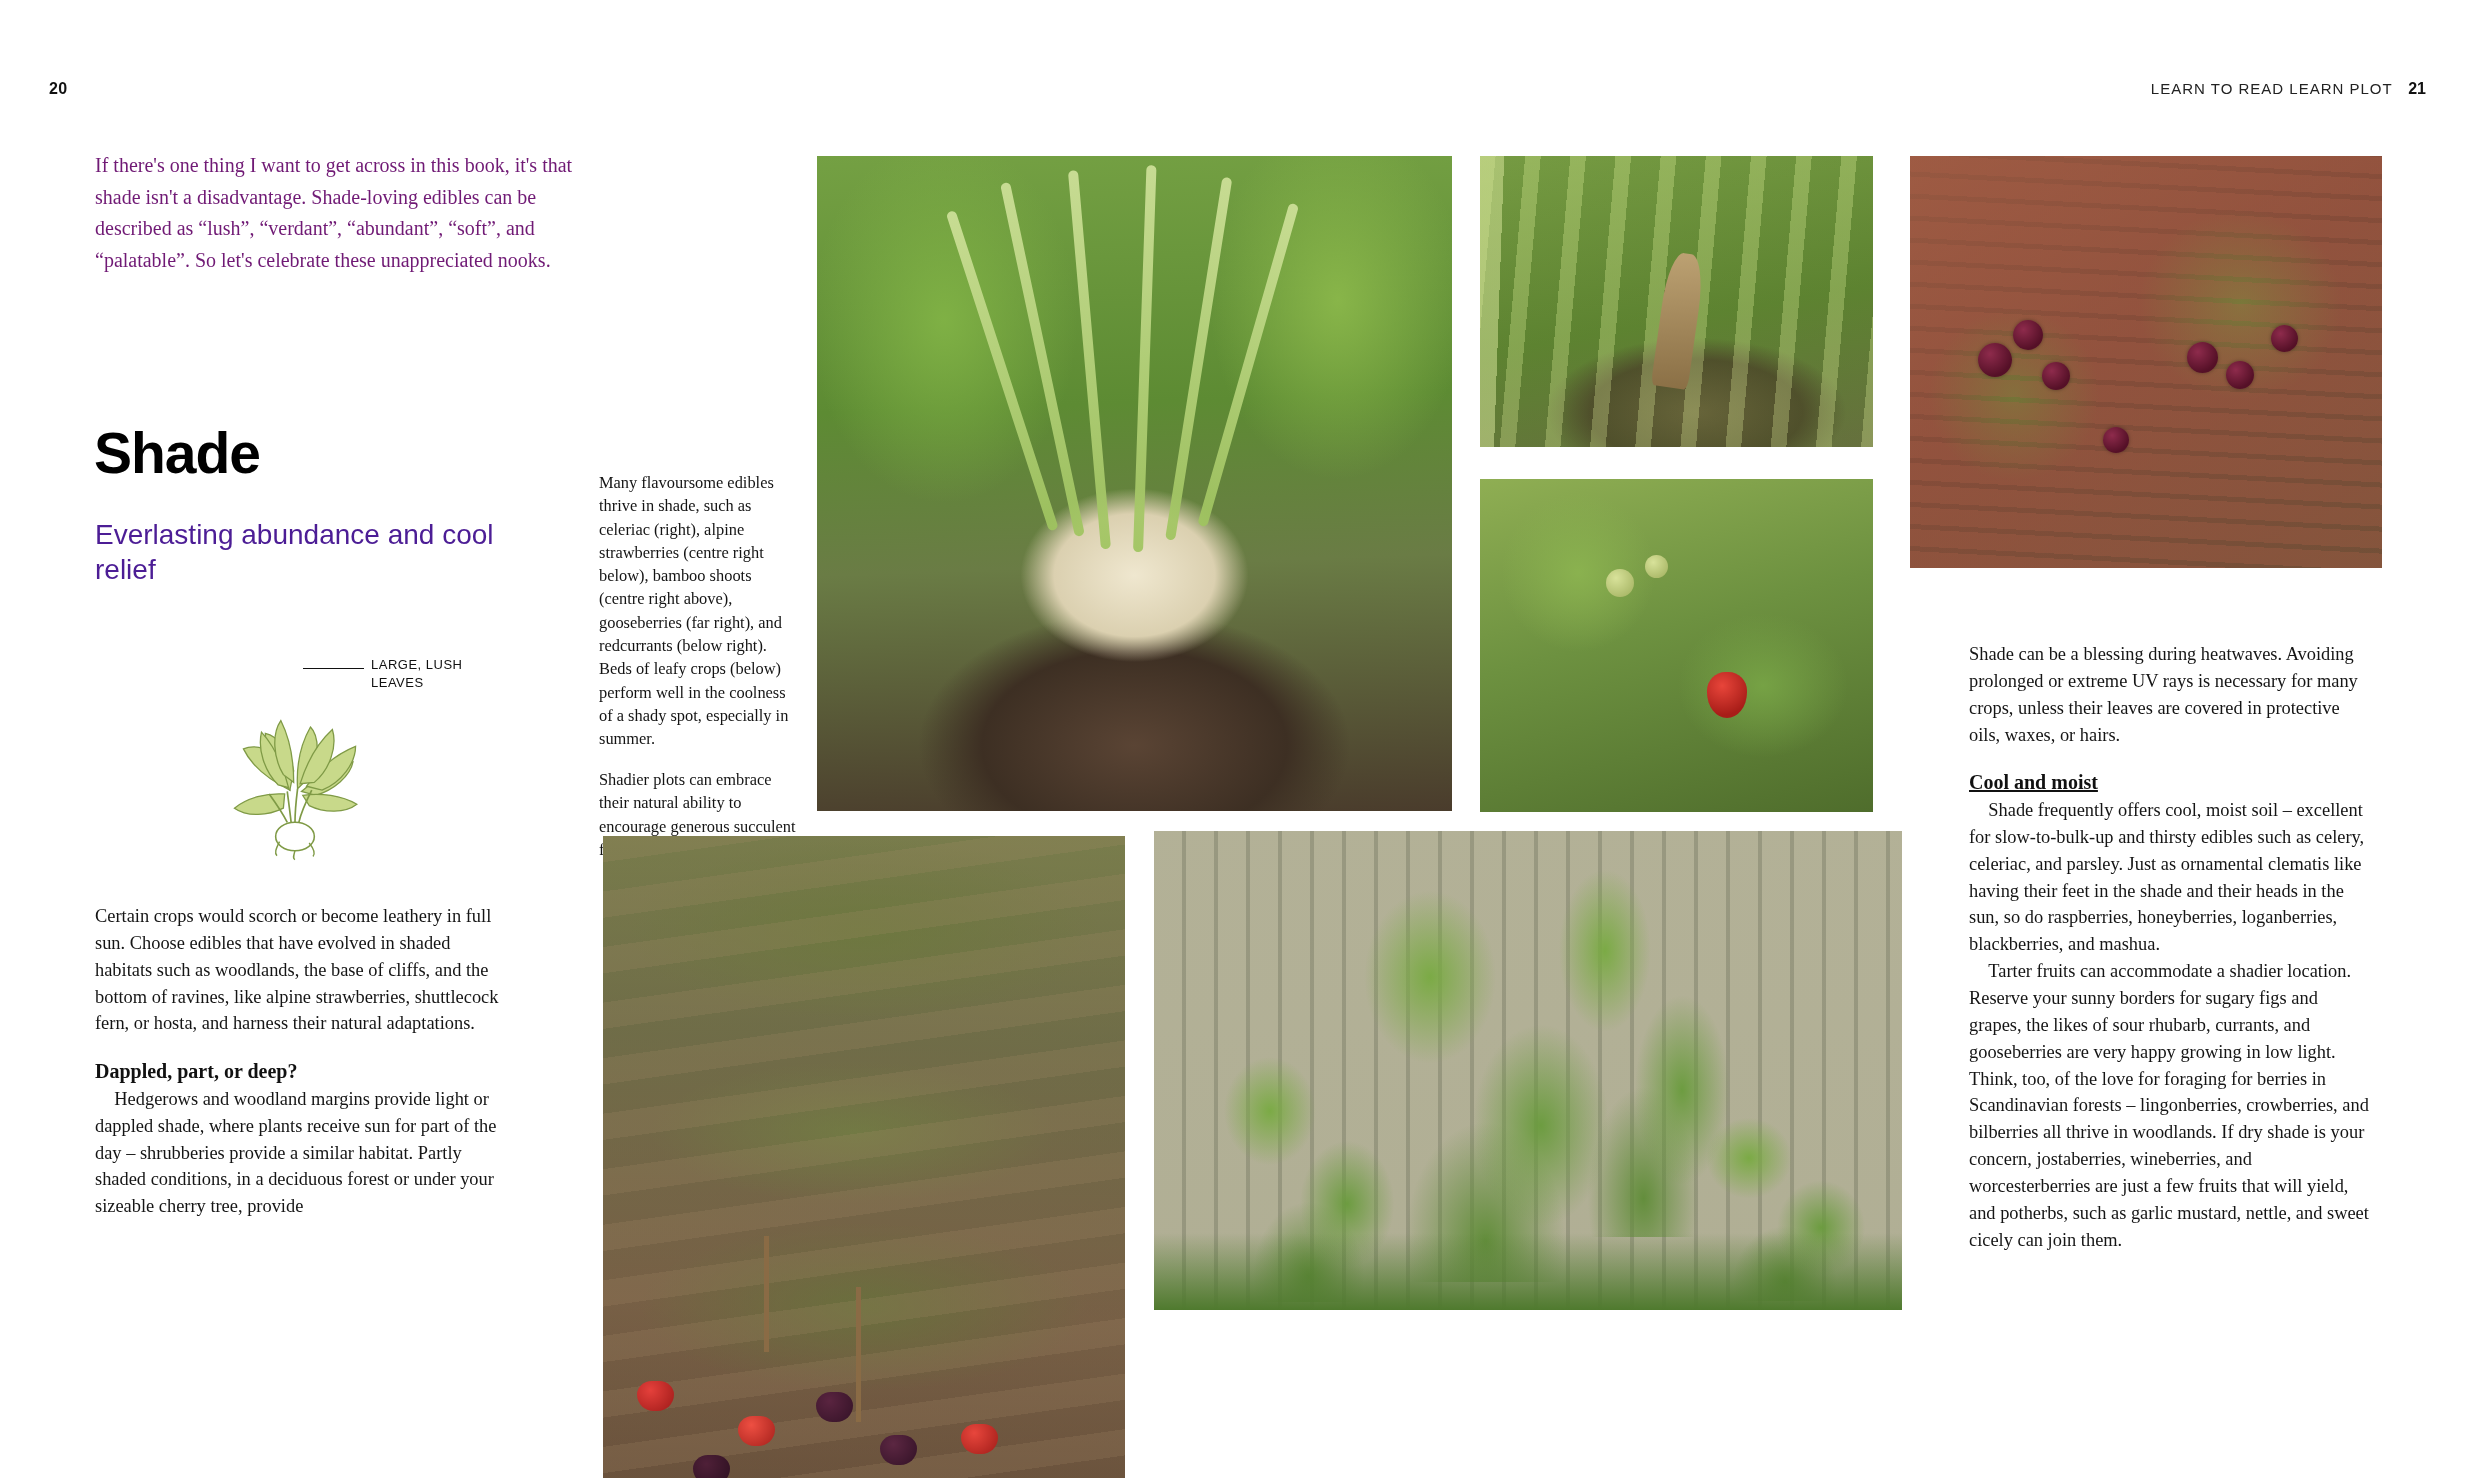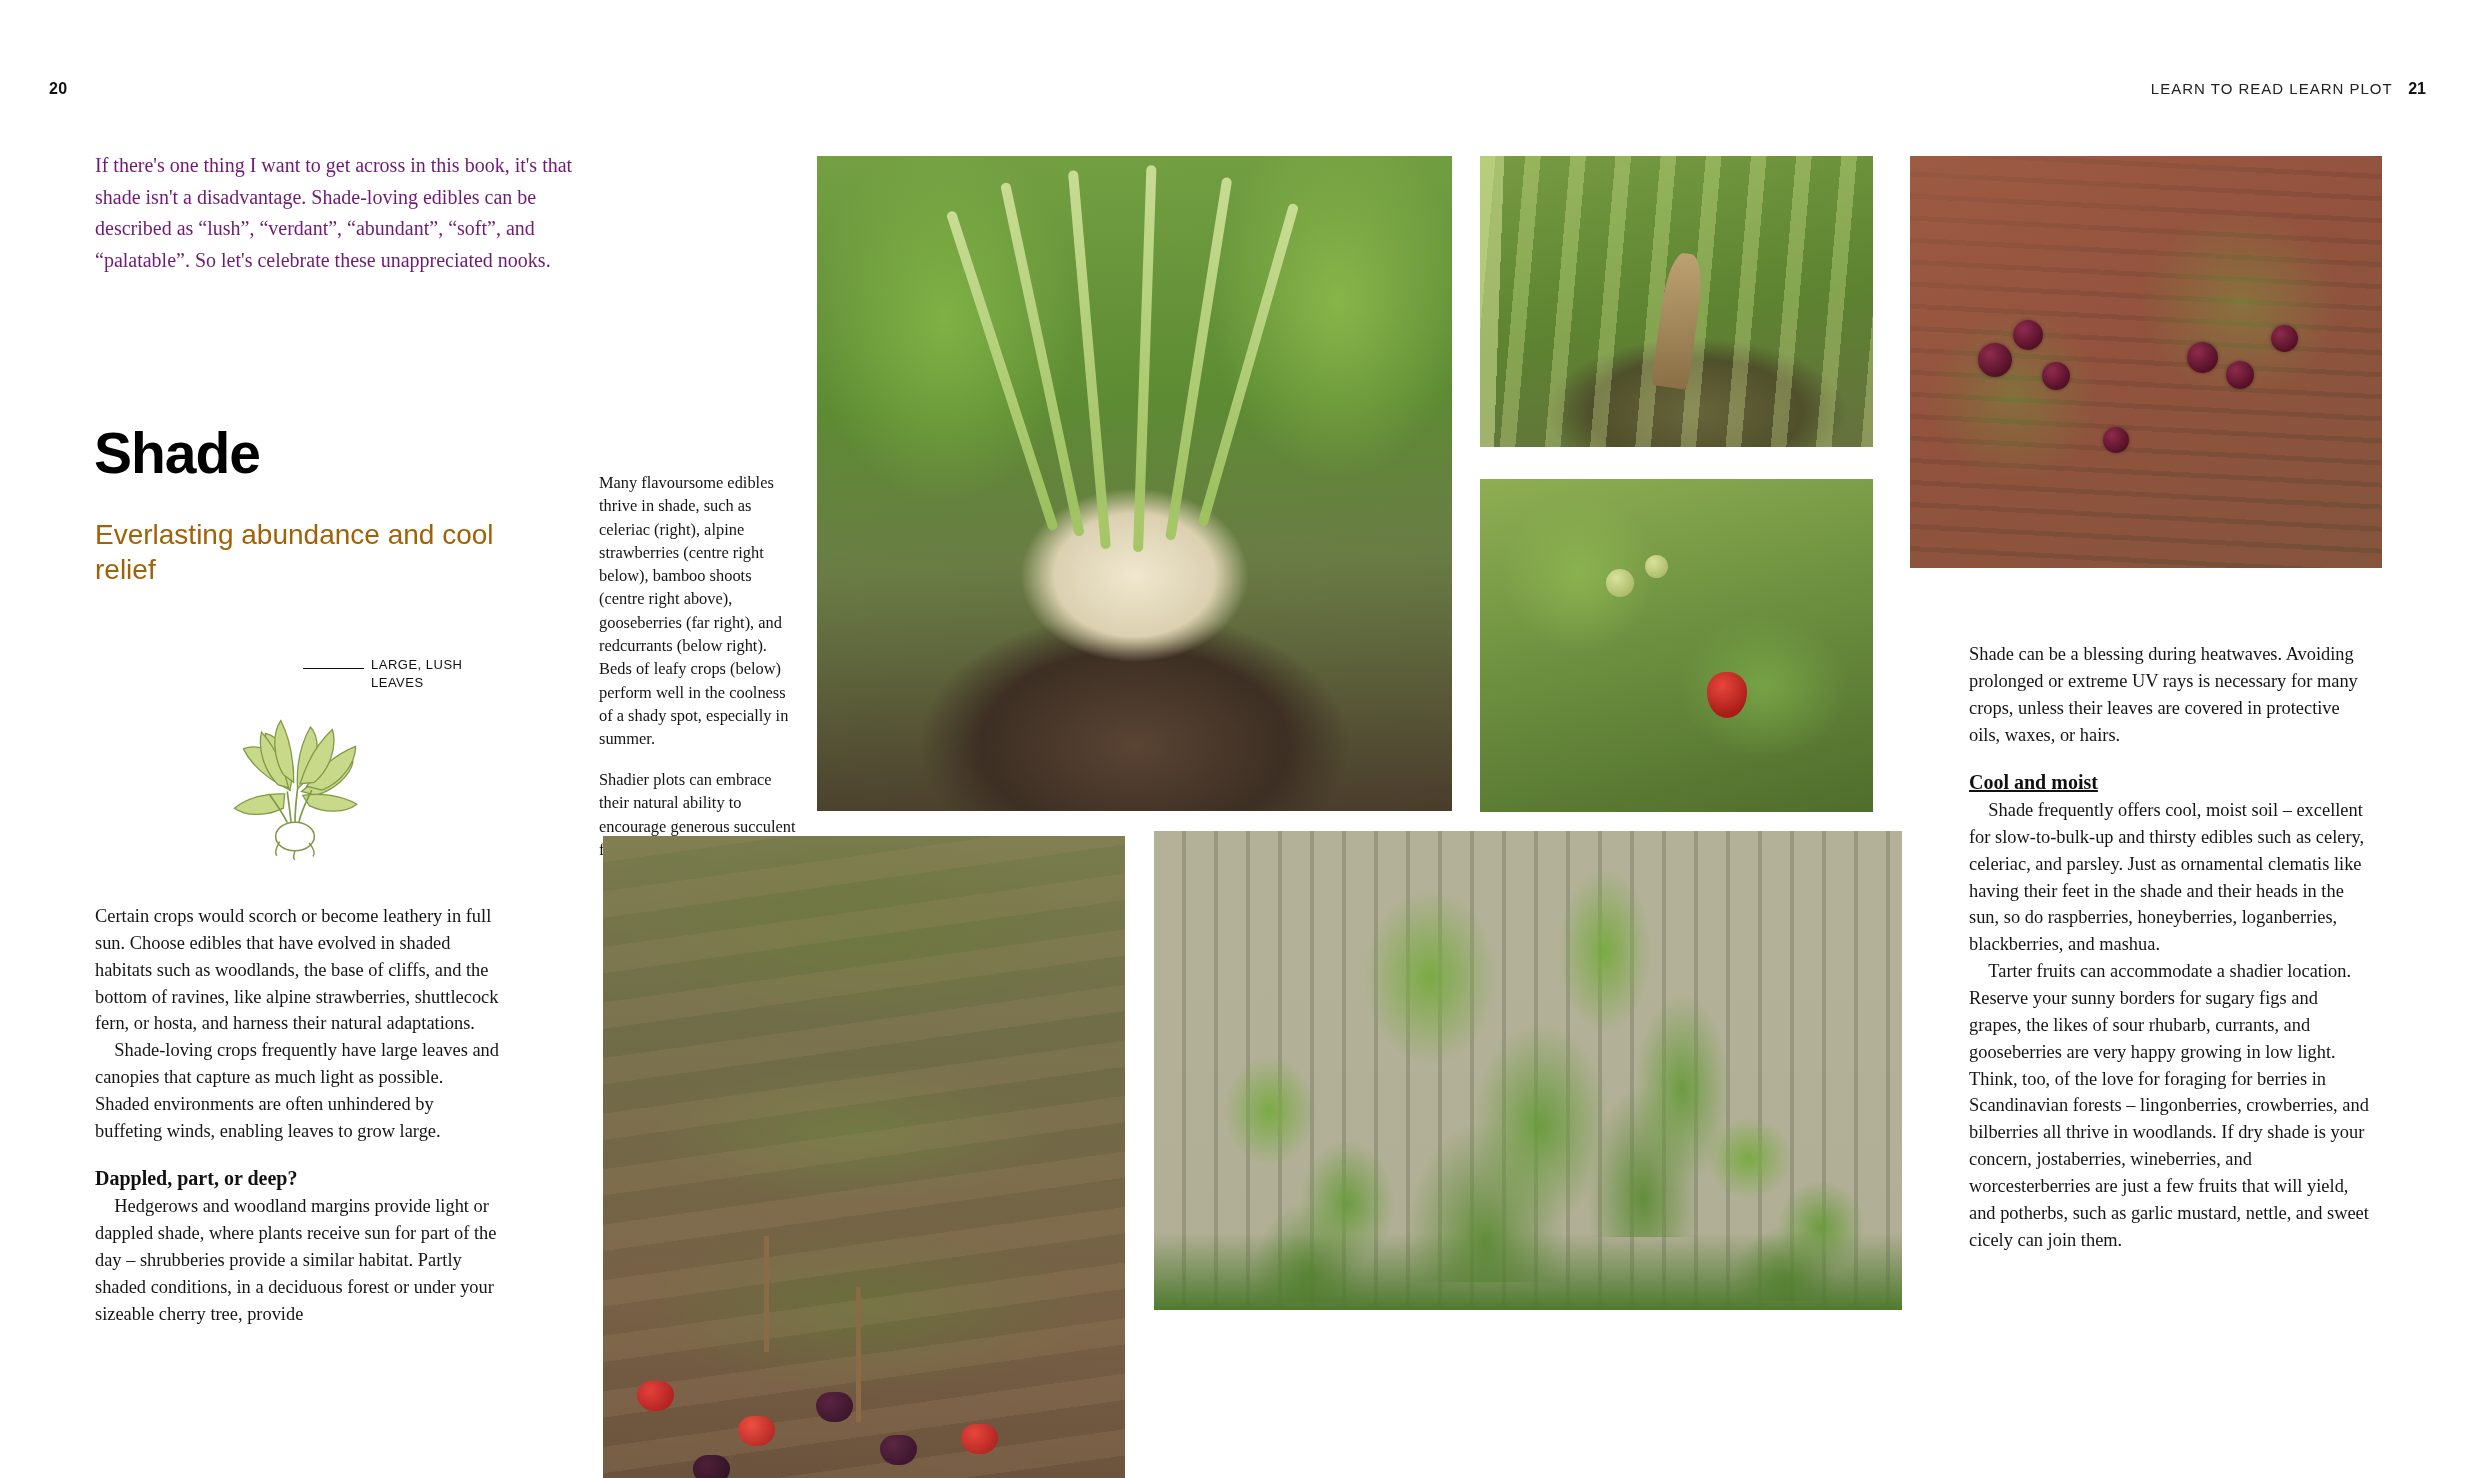--- a/index.html
+++ b/index.html
@@ -78,21 +78,21 @@
   }
   .subtitle {
     position: absolute;
     left: 95px;
     top: 487px;
     width: 451px;
     font-family: "Liberation Sans", sans-serif;
     font-weight: 400;
     font-size: 28px;
     line-height: 1.25;
-    color: #a16207;
+    color: #4c1d95;
   }
 
   
   .illo {
     position: absolute;
     left: 193px;
     top: 599px;
     width: 213px;
     height: 232px;
   }
@@ -305,21 +305,20 @@
       <path d="M134 330 C128 342 126 348 130 352" stroke="#7f9a46" stroke-width="2.2" fill="none"></path>
       <path d="M158 344 C156 352 154 356 158 358" stroke="#7f9a46" stroke-width="2.2" fill="none"></path>
       <path d="M180 332 C188 342 190 348 186 353" stroke="#7f9a46" stroke-width="2.2" fill="none"></path>
     </svg>
   </div>
   <div class="callout-line"></div>
   <div class="callout-text">LARGE, LUSH LEAVES</div>
 
   <div class="leftbody">
     <p>Certain crops would scorch or become leathery in full sun. Choose edibles that have evolved in shaded habitats such as woodlands, the base of cliffs, and the bottom of ravines, like alpine strawberries, shuttlecock fern, or hosta, and harness their natural adaptations.</p>
-    <p>Shade-loving crops frequently have large leaves and canopies that capture as much light as possible. Shaded environments are often unhindered by buffeting winds, enabling leaves to grow large.</p>
     <p class="sub-head">Dappled, part, or deep?</p>
     <p>Hedgerows and woodland margins provide light or dappled shade, where plants receive sun for part of the day – shrubberies provide a similar habitat. Partly shaded conditions, in a deciduous forest or under your sizeable cherry tree, provide</p>
   </div>
 
   <div class="caption">
     <p>Many flavoursome edibles thrive in shade, such as celeriac (right), alpine strawberries (centre right below), bamboo shoots (centre right above), gooseberries (far right), and redcurrants (below right). Beds of leafy crops (below) perform well in the coolness of a shady spot, especially in summer.</p>
     <p>Shadier plots can embrace their natural ability to encourage generous succulent foliage</p>
   </div>
 
   <div class="rightbody">

